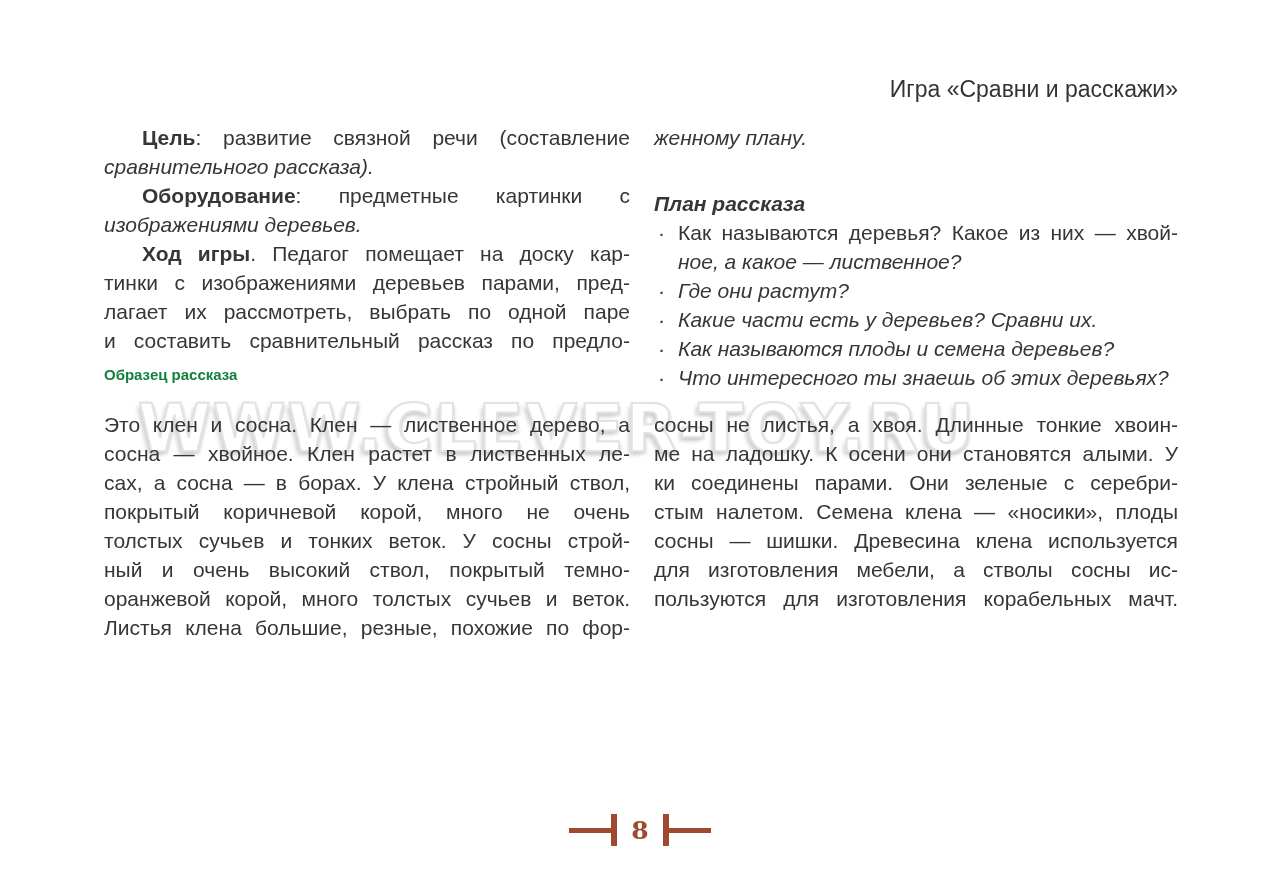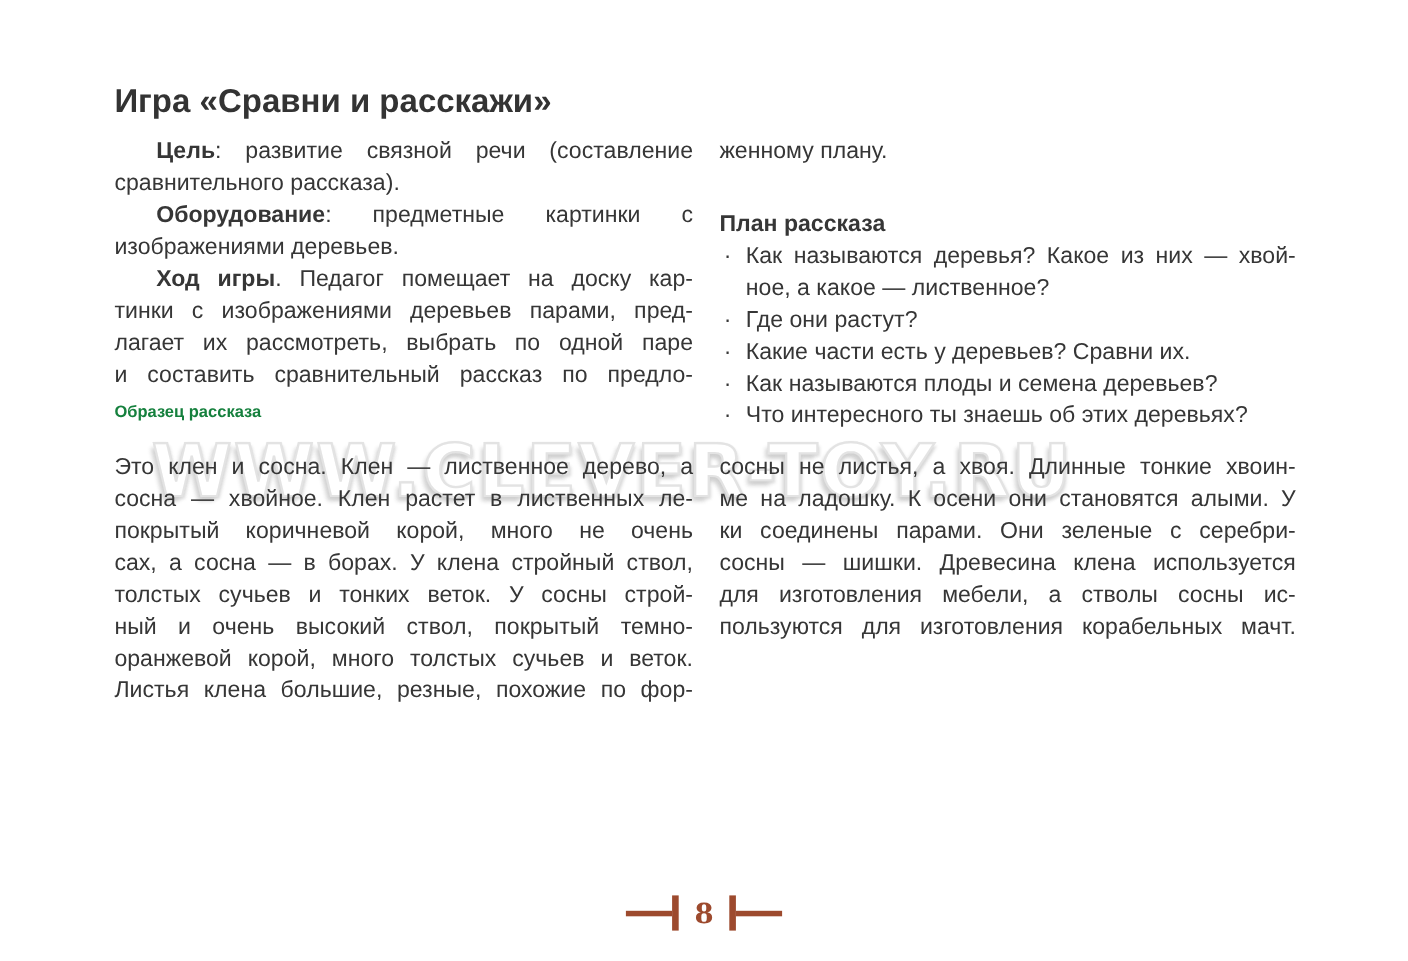--- a/index.html
+++ b/index.html
@@ -33,38 +33,38 @@
       -1px -1px 1px #ececec,
        1px -1px 1px #ececec;
     opacity: 0.95;
     pointer-events: none;
   }
   .content { position: relative; z-index: 1; }
 
   .title {
     position: absolute;
     left: 104px; top: 76px; width: 1074px;
-    text-align: left;
-    font-weight: bold;
-    font-size: 30px;
+    text-align: right;
+    font-weight: normal;
+    font-size: 23px;
     color: #333333;
   }
   .col {
     position: absolute;
     width: 526px;
     font-size: 21px;
     line-height: 29px;
   }
   .col-left  { left: 104px; }
   .col-right { left: 654px; width: 524px; }
   .top-block { top: 123px; }
 
   .line { display: block; }
   .jline { text-align: justify; text-align-last: justify; }
-  .lline { text-align: left; text-align-last: left; }
+  .lline { text-align: left; text-align-last: left; font-style: italic; }
   .ind { text-indent: 38px; }
   .b { font-weight: bold; }
 
   .plan-heading { font-weight: bold; margin-top: 37px; }
 
   .bullet-line { position: relative; padding-left: 24px; }
   .bullet-mark {
     position: absolute; left: 4px; top: 0;
     font-size: 21px;
   }
@@ -129,32 +129,33 @@
       <div class="line lline bullet-line"><span class="bullet-mark">·</span><span>Какие части есть у деревьев? Сравни их.</span></div>
       <div class="line lline bullet-line"><span class="bullet-mark">·</span><span>Как называются плоды и семена деревьев?</span></div>
       <div class="line lline bullet-line"><span class="bullet-mark">·</span><span>Что интересного ты знаешь об этих деревьях?</span></div>
     </div>
 
     <div class="sample-heading">Образец рассказа</div>
 
     <div class="col col-left story-left">
       <div class="line jline">Это клен и сосна. Клен — лиственное дерево, а</div>
       <div class="line jline">сосна — хвойное. Клен растет в лиственных ле-</div>
+      <div class="line jline">сах, а сосна — в борах. У клена стройный ствол,</div>
       <div class="line jline">покрытый коричневой корой, много не очень</div>
-      <div class="line jline">сах, а сосна — в борах. У клена стройный ствол,</div>
       <div class="line jline">толстых сучьев и тонких веток. У сосны строй-</div>
       <div class="line jline">ный и очень высокий ствол, покрытый темно-</div>
       <div class="line jline">оранжевой корой, много толстых сучьев и веток.</div>
       <div class="line jline">Листья клена большие, резные, похожие по фор-</div>
     </div>
 
     <div class="col col-right story-right">
       <div class="line jline">сосны не листья, а хвоя. Длинные тонкие хвоин-</div>
       <div class="line jline">ме на ладошку. К осени они становятся алыми. У</div>
       <div class="line jline">ки соединены парами. Они зеленые с серебри-</div>
+      <div class="line jline">стым налетом. Семена клена — «носики», плоды</div>
       <div class="line jline">сосны — шишки. Древесина клена используется</div>
       <div class="line jline">для изготовления мебели, а стволы сосны ис-</div>
       <div class="line jline">пользуются для изготовления корабельных мачт.</div>
     </div>
 
     <div class="footer">
       <span class="pn-hline"></span>
       <span class="pn-vbar"></span>
       <span class="pn-number">8</span>
       <span class="pn-vbar"></span>

